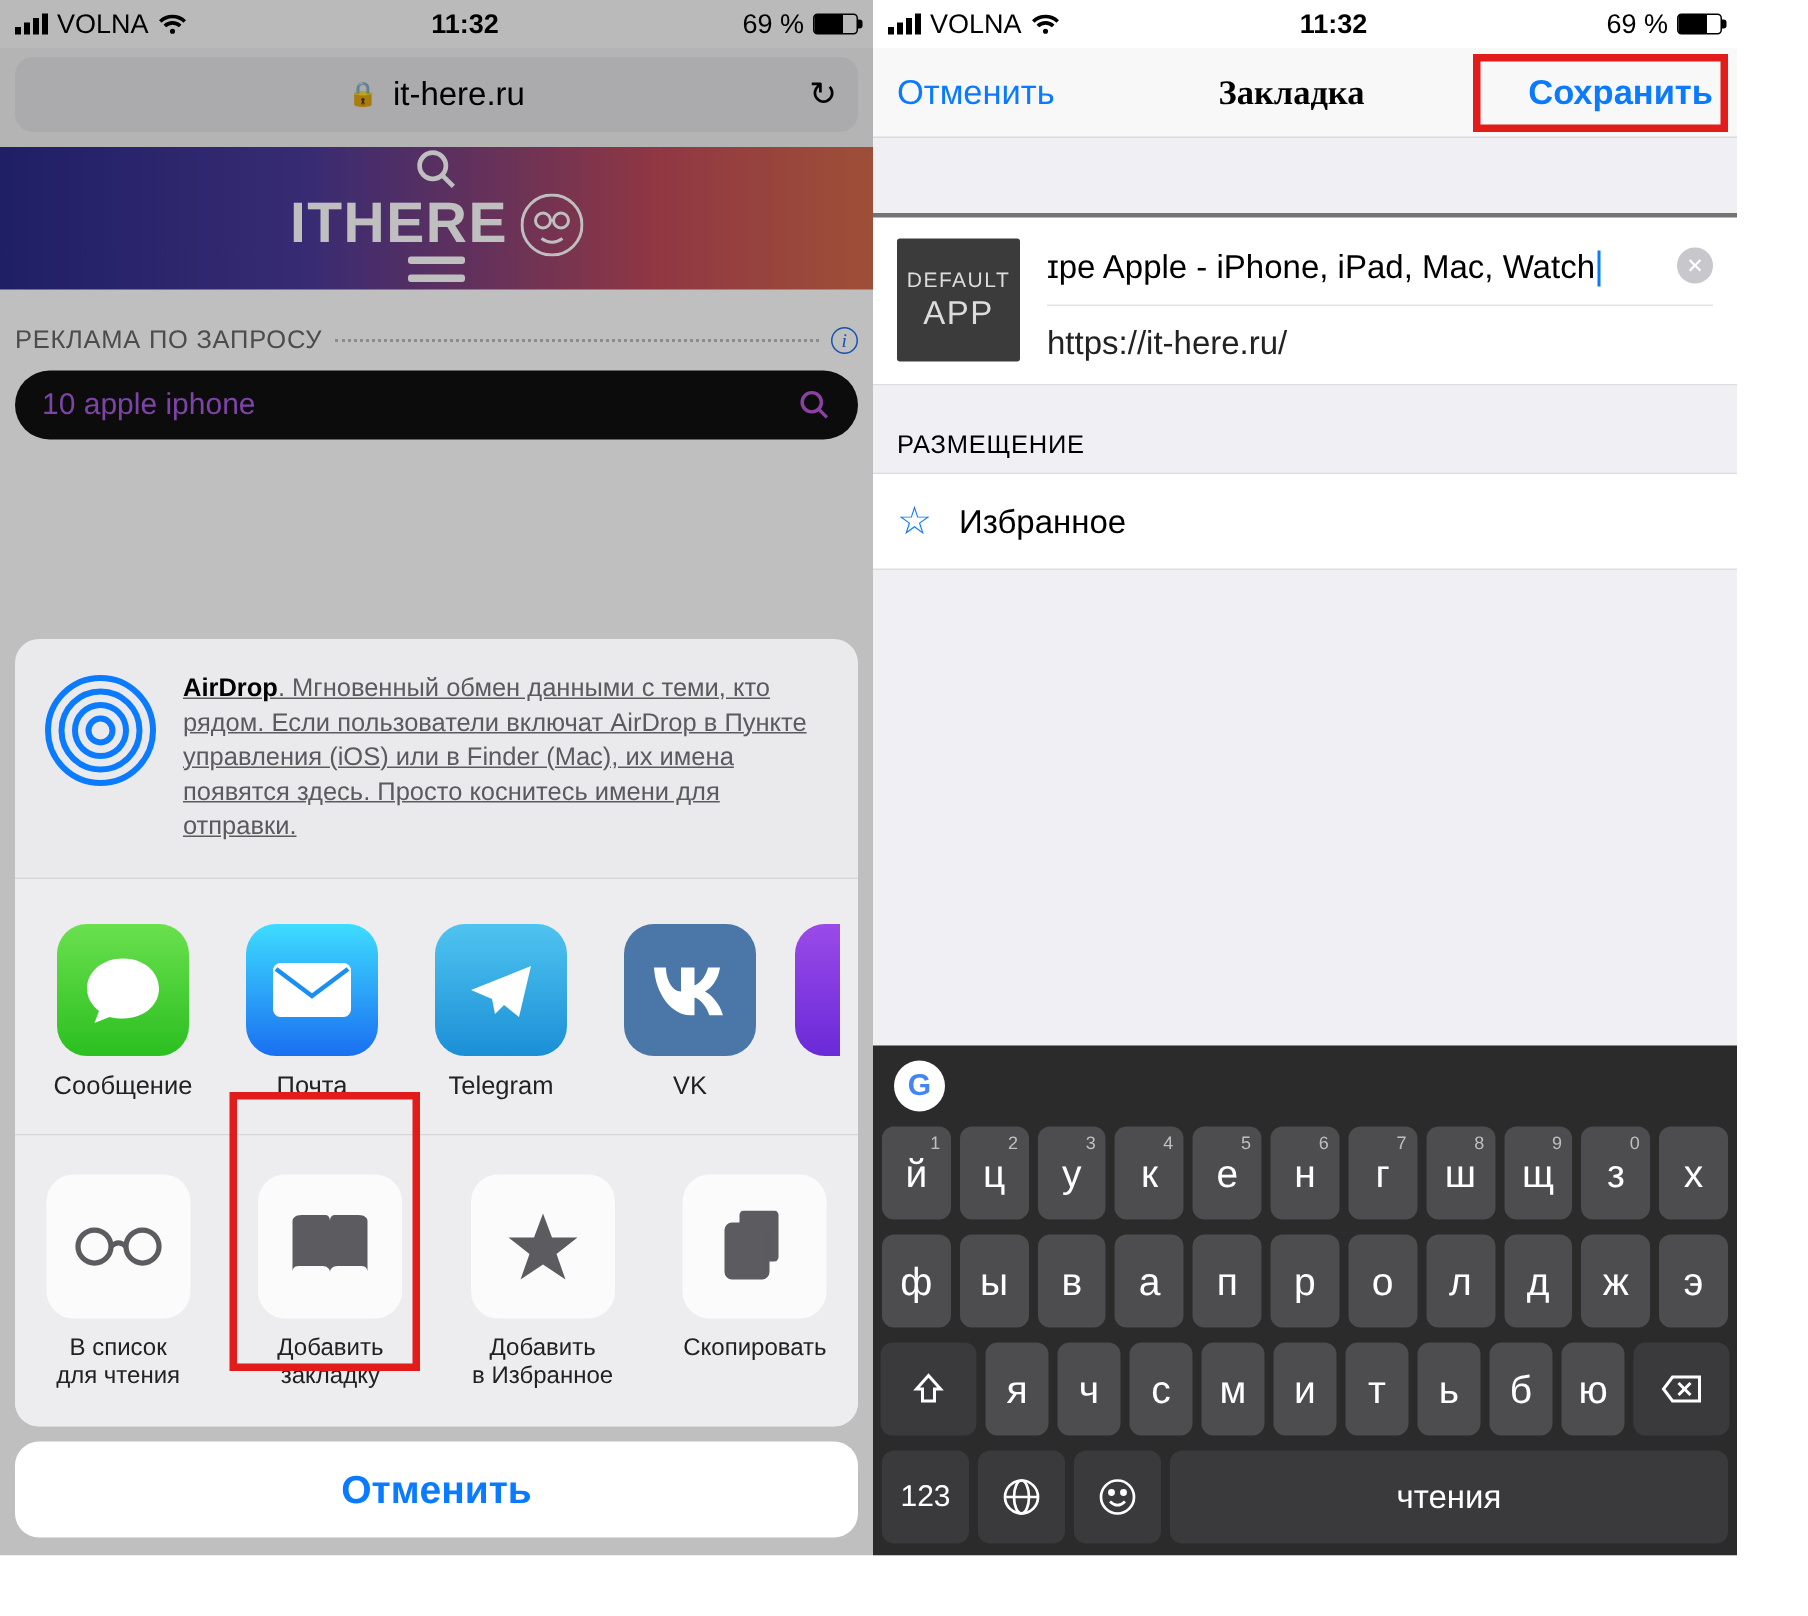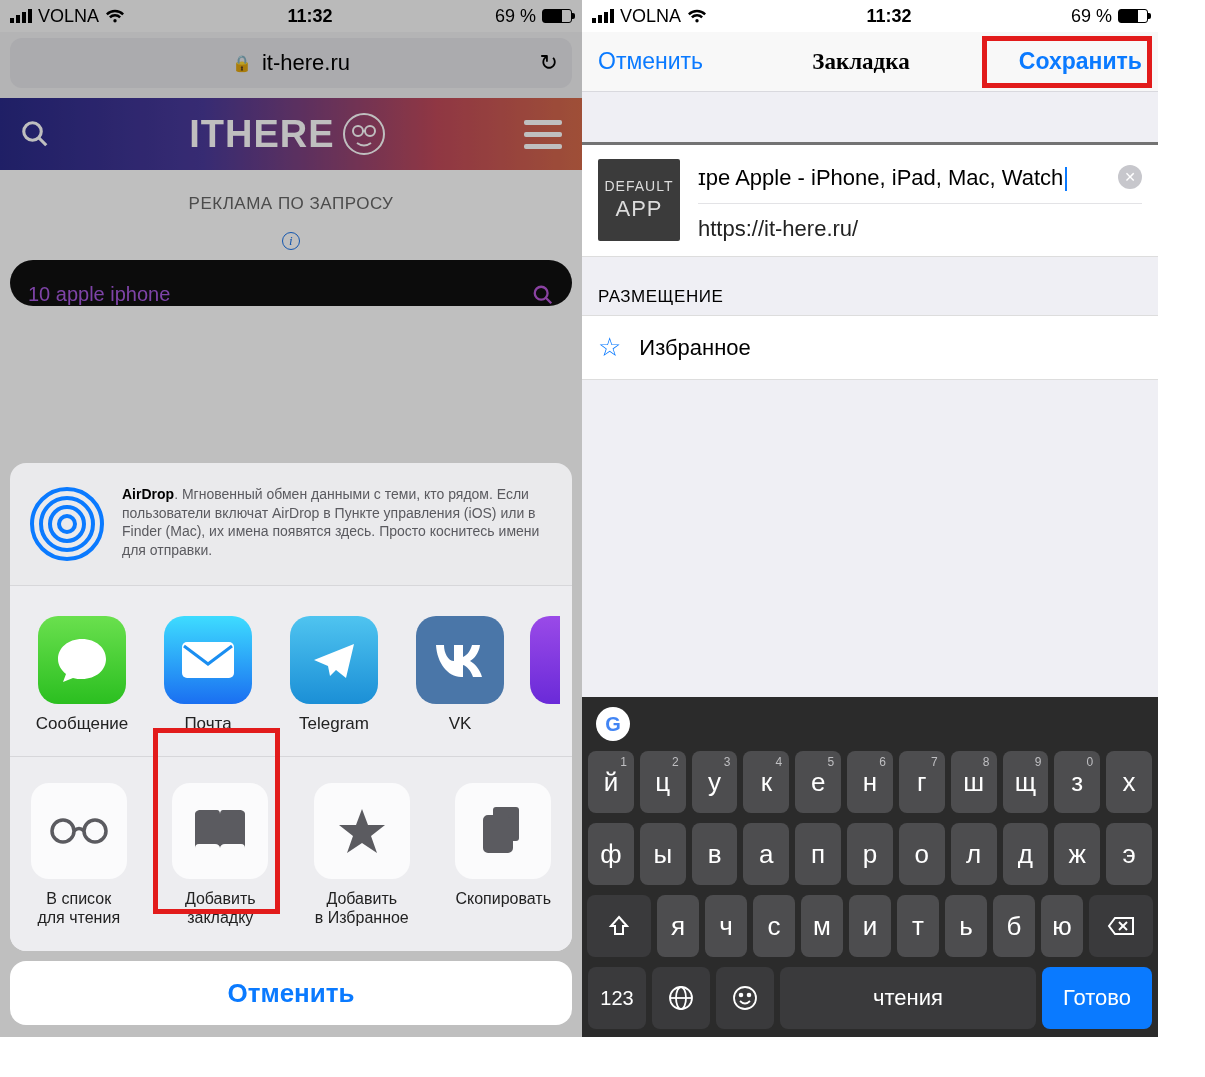--- a/index.html
+++ b/index.html
@@ -21,43 +21,43 @@
   .battery::after { content:""; position:absolute; right:-4px; top:3px; width:3px; height:6px; background:#000; border-radius:0 2px 2px 0;}
   .battery > i { display:block; height:100%; width:69%; background:#000; }
 
   
   .urlbar-wrap { background:#f0f0f2; padding:6px 10px 10px; }
   .urlbar { height:50px; background:#e4e4e8; border-radius:12px; display:flex; align-items:center; justify-content:center; gap:10px; position:relative; }
   .urlbar .lock { font-size:16px; }
   .urlbar .domain { font-size:22px; }
   .urlbar .reload { position:absolute; right:14px; font-size:22px; }
 
-  .site-header { height:72px; background: linear-gradient(90deg,#2a2a88 0%, #4a3a9a 35%, #c04a5a 75%, #d46a4a 100%); display:flex; align-items:center; justify-content:space-between; padding:0 20px; color:#fff; }
+  .site-header { height:95px; background: linear-gradient(90deg,#2a2a88 0%, #4a3a9a 35%, #c04a5a 75%, #d46a4a 100%); display:flex; align-items:center; padding:0 20px; color:#fff;flex-direction:column; }
   .logo { font-family: Georgia, serif; font-weight:700; font-size:38px; letter-spacing:1px; display:flex; align-items:center; gap:8px;}
   .hamburger { display:flex; flex-direction:column; gap:7px; }
   .hamburger i { width:38px; height:5px; background:#fff; border-radius:2px; }
   .mag { font-size:28px; }
 
-  .ad-label-row { display:flex; align-items:center; gap:8px; padding:24px 10px 6px; color:#666; font-size:17px; letter-spacing:0.5px;flex-direction:column;}
+  .ad-label-row { display:flex; align-items:center; gap:8px; padding:24px 10px 6px; color:#666; font-size:17px; letter-spacing:0.5px;}
   .ad-label-row .dots { flex:1; border-bottom:2px dotted #bbb; height:1px; }
   .ad-info { width:18px;height:18px;border:1.5px solid #1a73e8;color:#1a73e8;border-radius:50%;display:flex;align-items:center;justify-content:center;font-size:13px;font-style:italic;font-family:serif;}
 
-  .ad-search { margin:4px 10px 0; height:46px; background:#111; border-radius:23px; display:flex; align-items:flex-end; padding:0 18px; justify-content:space-between;}
+  .ad-search { margin:4px 10px 0; height:46px; background:#111; border-radius:23px; display:flex; align-items:center; padding:0 18px; justify-content:space-between;}
   .ad-search span { color:#a85adf; font-size:20px; }
   .ad-search .m { color:#b958d8; font-size:22px;}
 
   
   .dim { position:absolute; inset:0; background:rgba(0,0,0,0.25); pointer-events:none; }
 
   
   .sheet { position:absolute; left:10px; right:10px; bottom:12px; }
   .panel { background:#eaeaec; border-radius:16px; overflow:hidden; }
   .airdrop { display:flex; gap:16px; padding:22px 18px 22px; border-bottom:1px solid #d7d7da;}
   .airdrop-icon { width:78px; height:78px; }
-  .airdrop-text { font-size:14px; color:#5a5a5f; line-height:1.35; }
+  .airdrop-text { font-size:17px; color:#5a5a5f; line-height:1.35;text-decoration:underline; }
   .airdrop-text b { color:#000; font-weight:600; }
 
   .app-row { display:flex; gap:14px; padding:30px 16px 22px; border-bottom:1px solid #d7d7da; background:#ededf0; overflow:hidden;}
   .app-item { width:112px; text-align:center; flex:0 0 112px;}
   .app-icon { width:88px; height:88px; border-radius:20px; margin:0 auto 10px; display:flex; align-items:center; justify-content:center;}
   .app-label { font-size:17px; color:#222; }
 
   .action-row { display:flex; gap:32px; padding:26px 14px 24px; background:#ededf0;}
   .action-item { width:116px; text-align:center; position:relative;}
   .action-icon { width:96px; height:96px; border-radius:18px; background:#fbfbfc; margin:0 auto 10px; display:flex; align-items:center; justify-content:center; font-size:44px; color:#5b5b60;}
@@ -403,20 +403,19 @@
         </div>
         <div class="key sym dark">
           <svg width="26" height="26" viewBox="0 0 26 26" fill="none" stroke="#fff" stroke-width="1.8">
               <circle cx="13" cy="13" r="11"></circle>
               <circle cx="9" cy="10" r="1.4" fill="#fff"></circle>
               <circle cx="17" cy="10" r="1.4" fill="#fff"></circle>
               <path d="M8 16 Q13 21 18 16"></path>
             </svg>
         </div>
         <div class="key space dark">чтения</div>
-        <div class="key done">Готово</div>
       </div>
     </div>
 
     <div class="red-box" style="right:6px; top:36px; width:170px; height:52px;"></div>
   </div>
 
 </div>
 
 </body></html>

